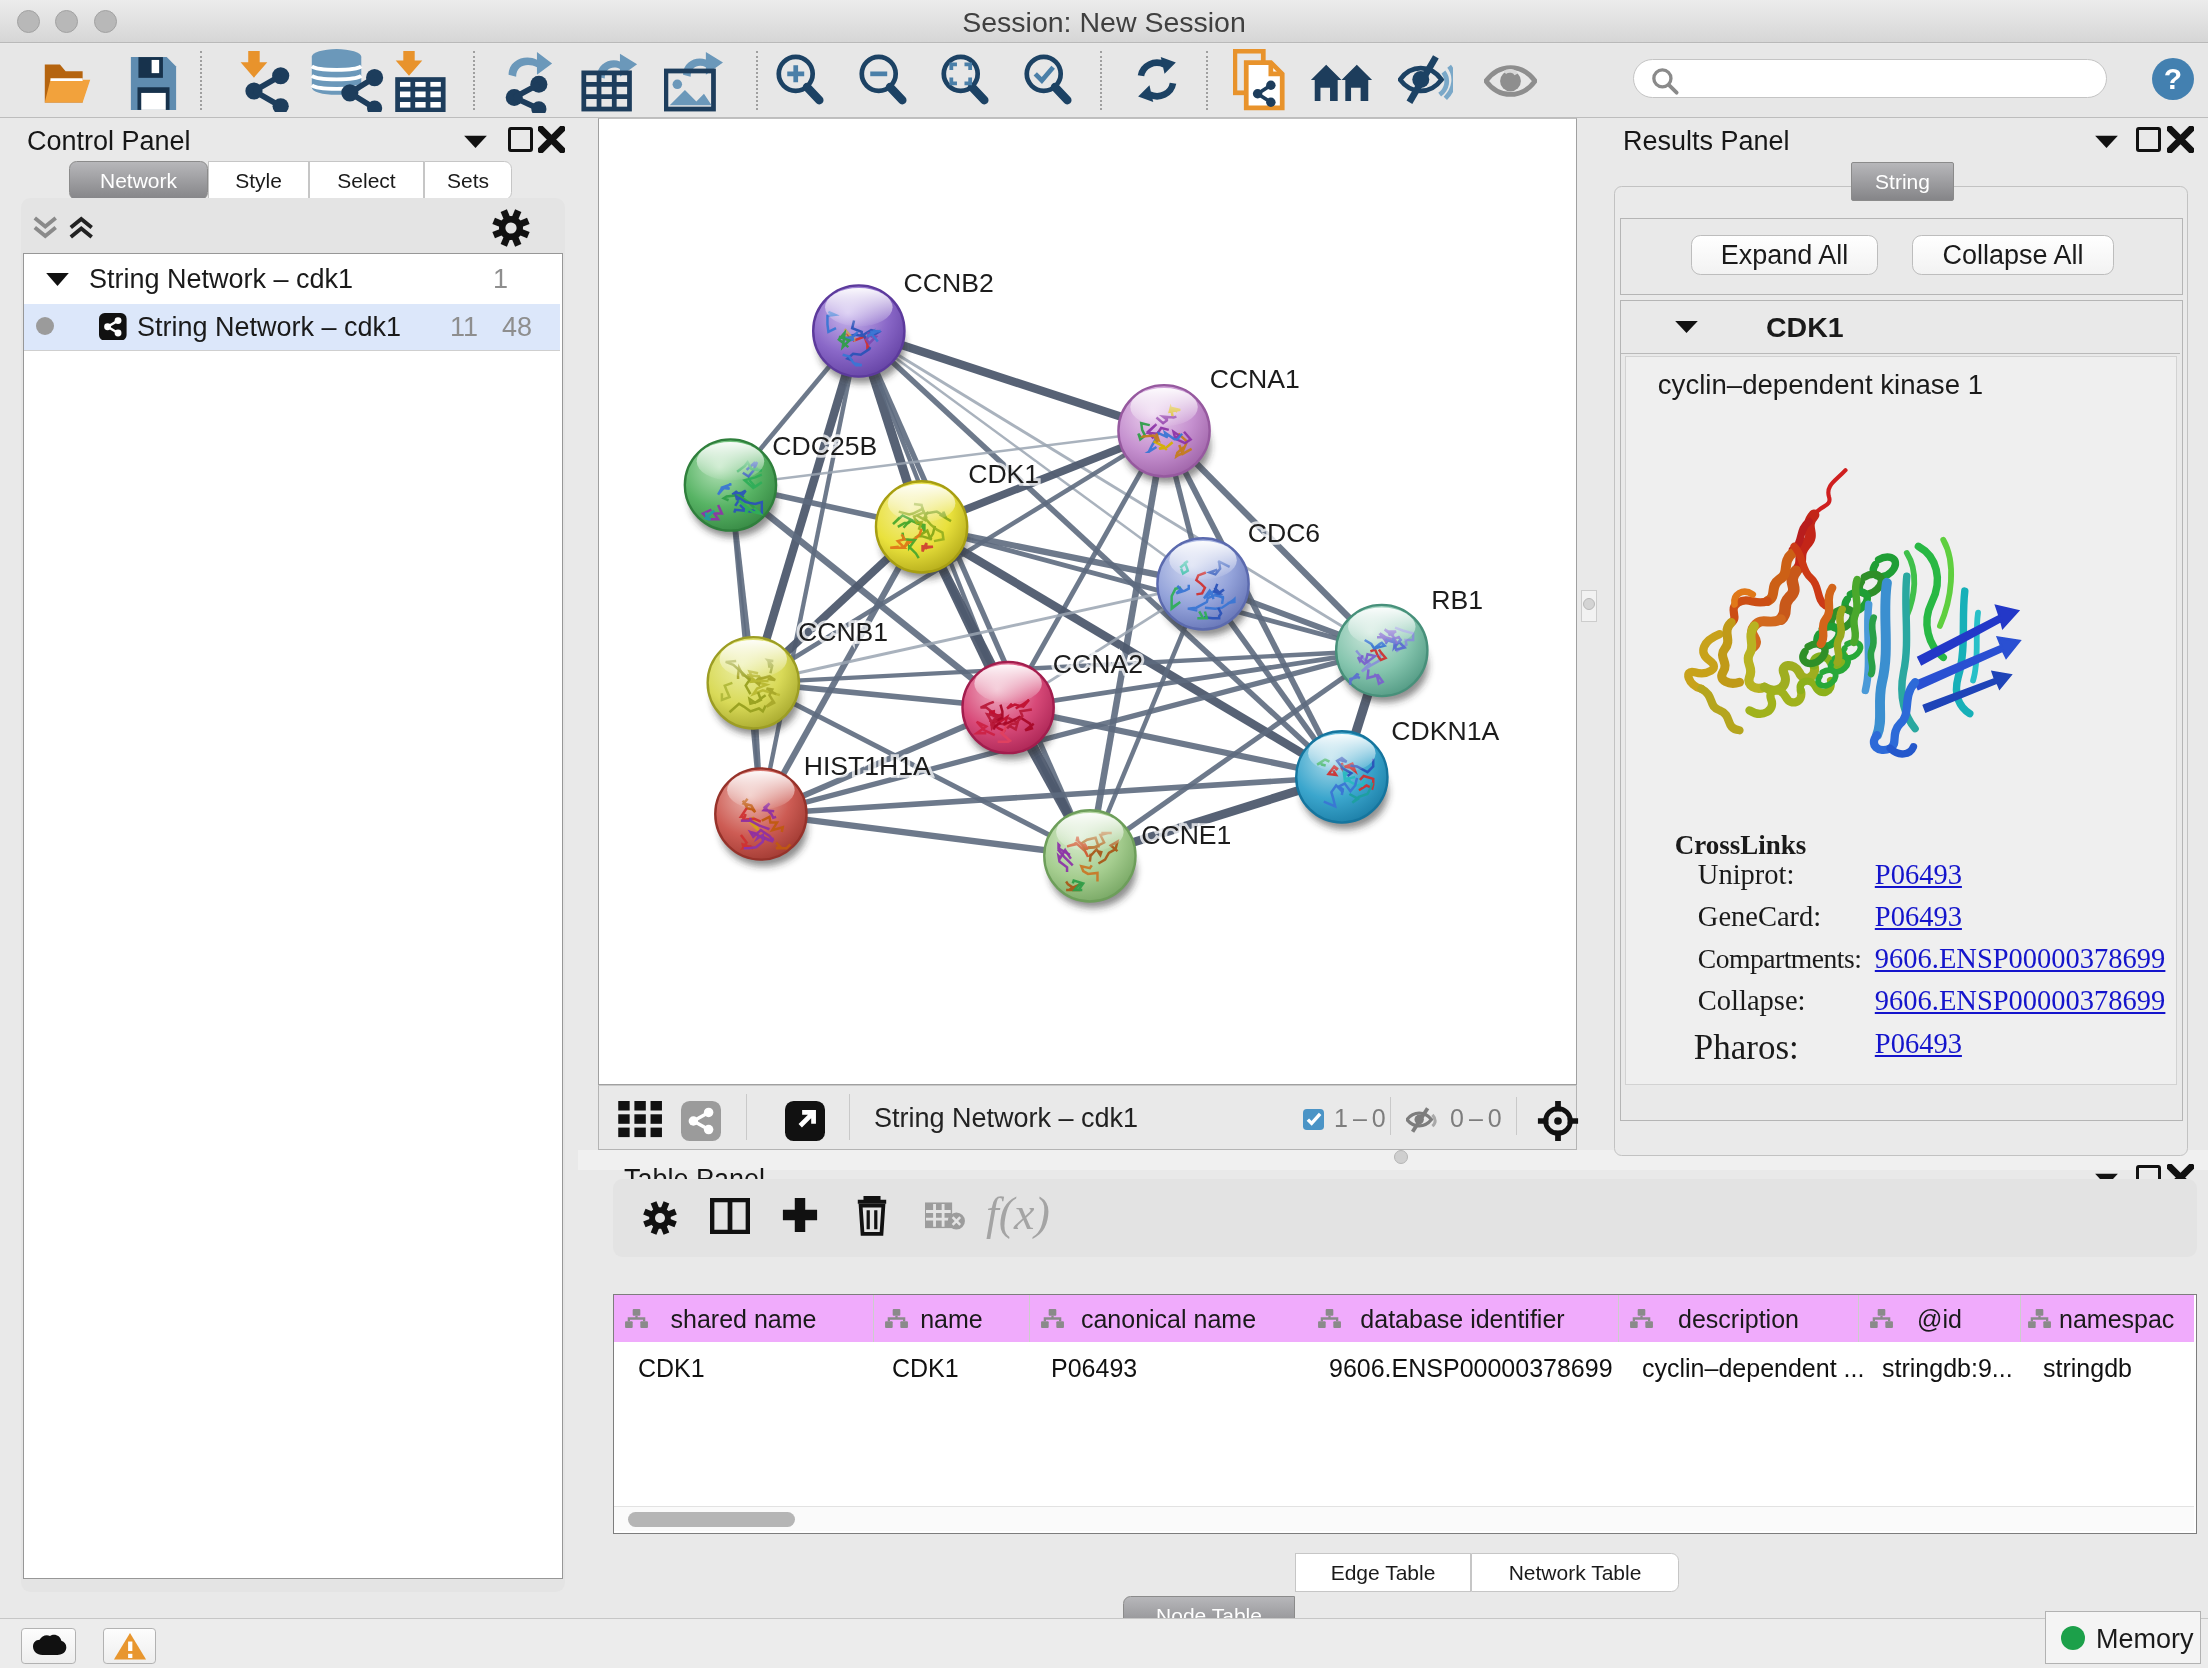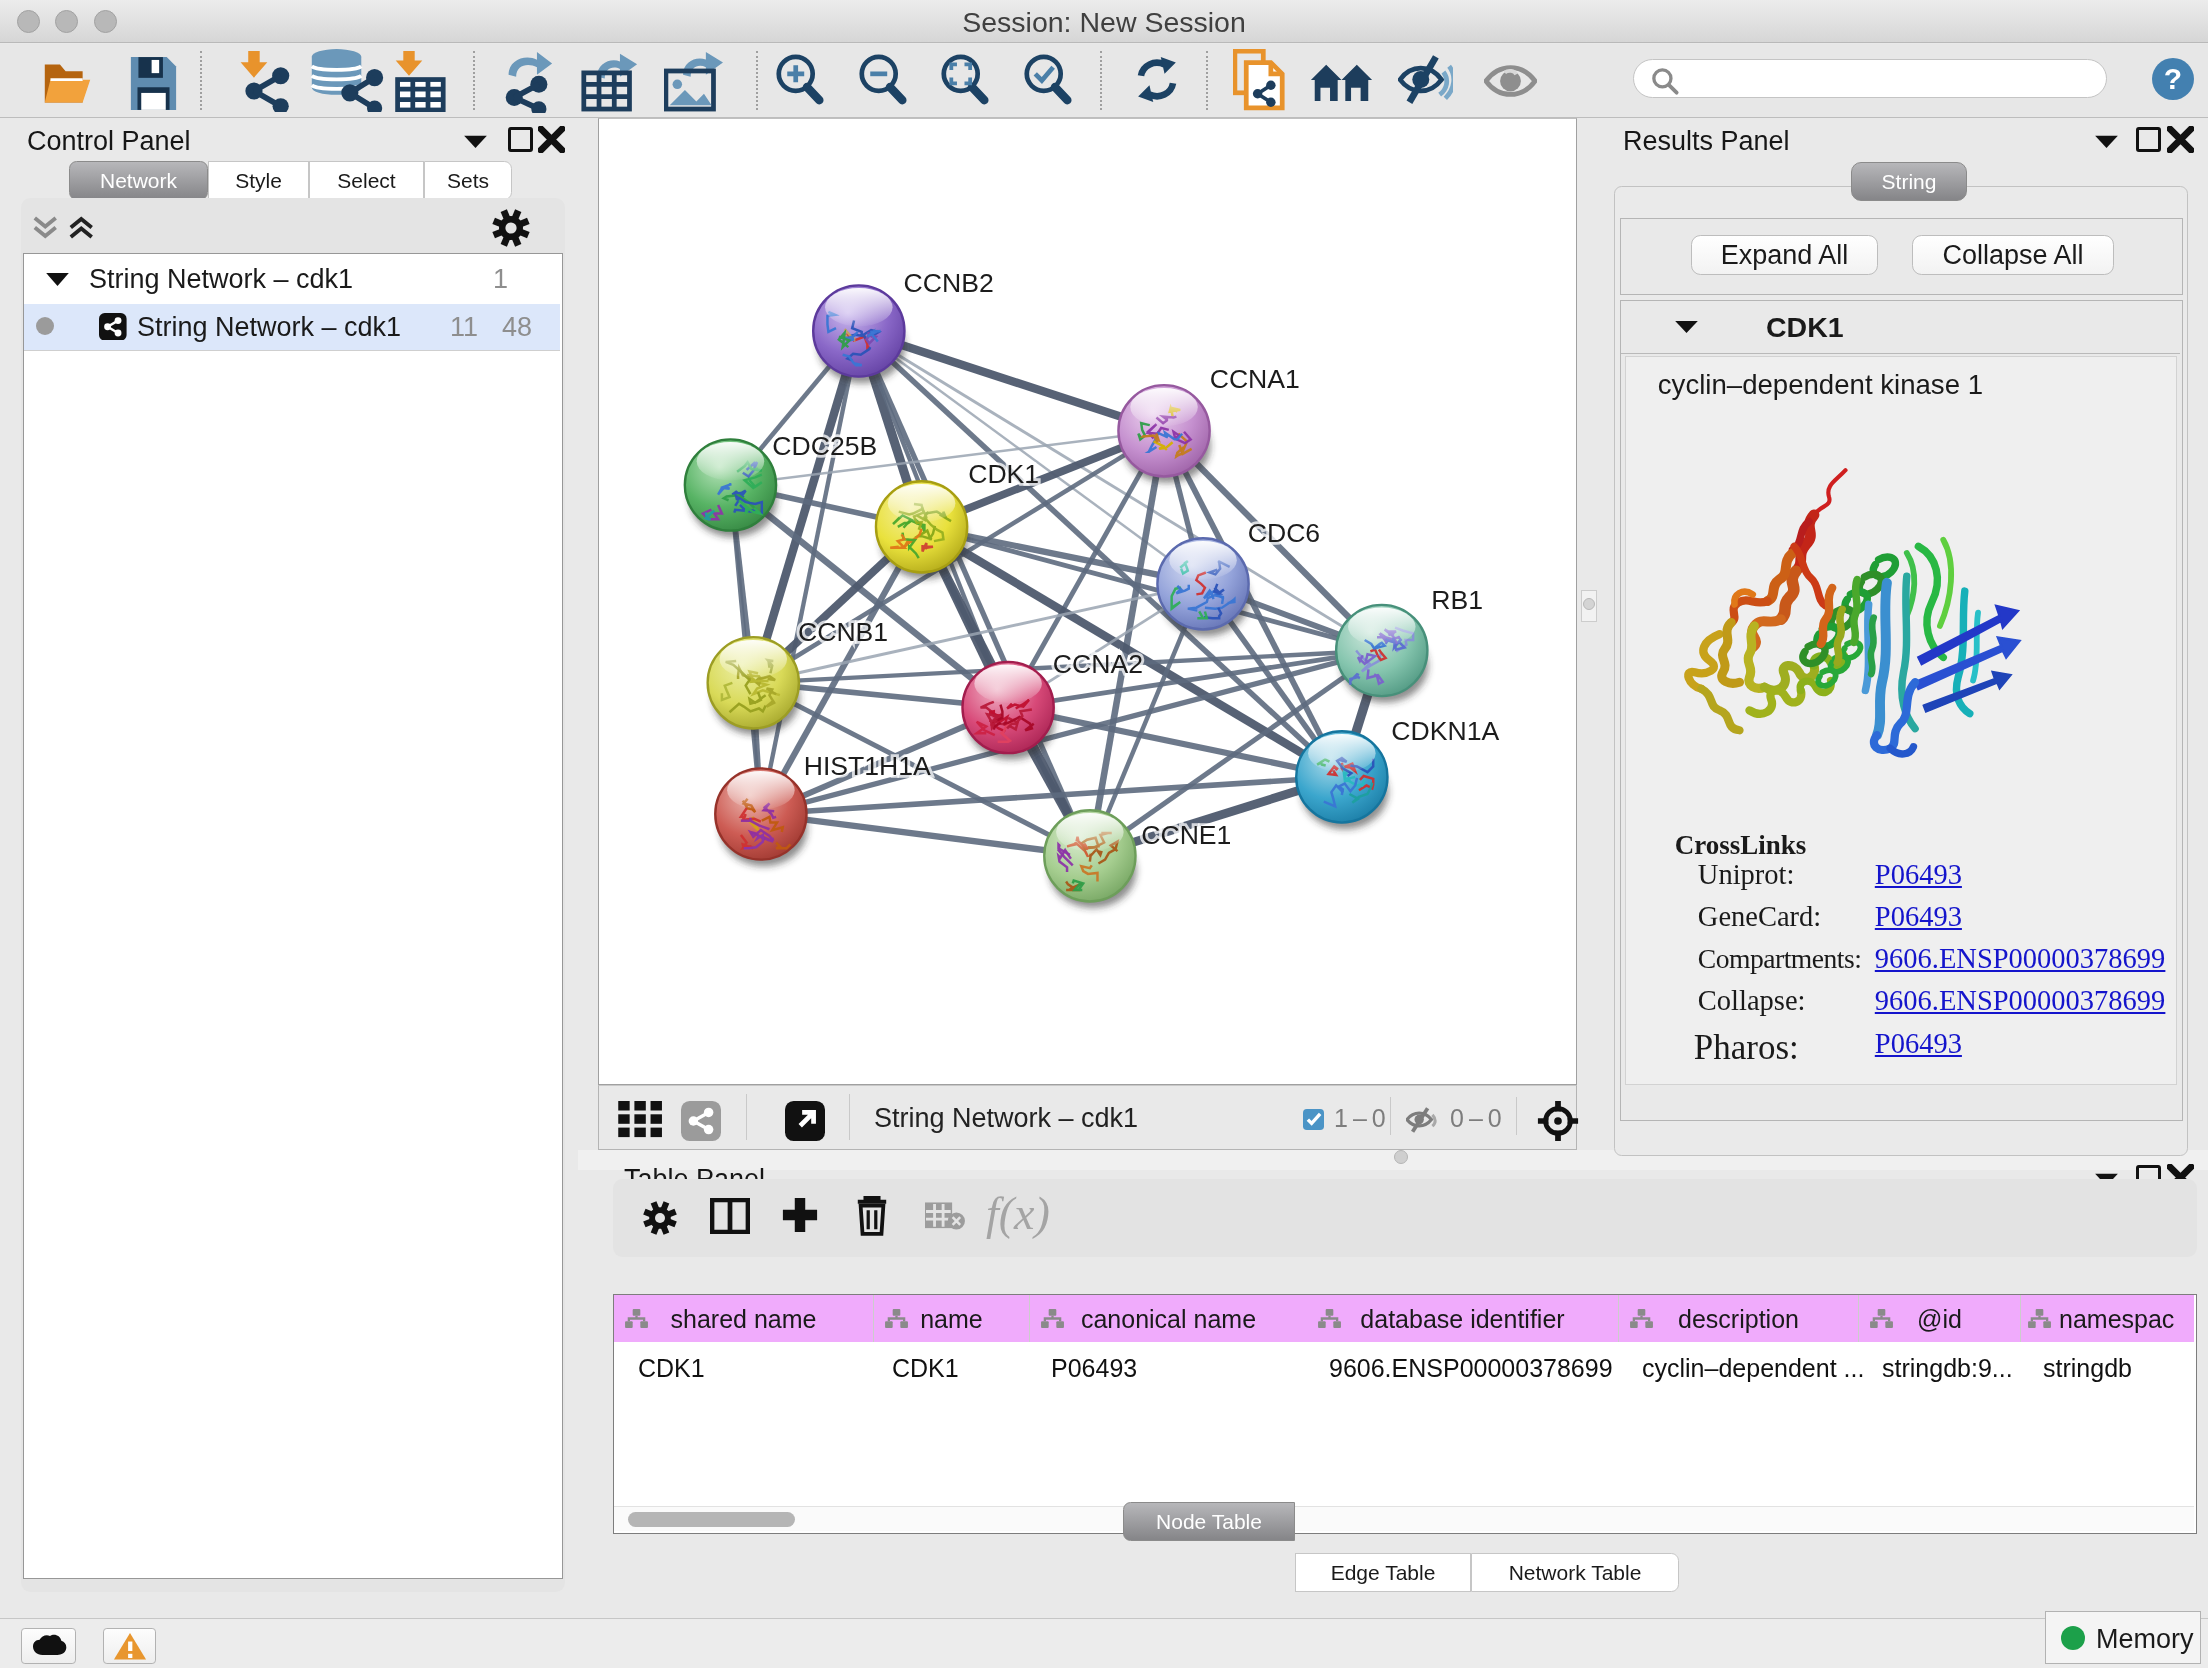--- a/index.html
+++ b/index.html
@@ -651,21 +651,21 @@
 <div class="abs phead" style="left:1623px;top:126px">Results Panel</div>
 <svg class="icon" style="left:2093px;top:133px" width="27" height="17" viewBox="0 0 28 18">
     <path d="M2 3 L26 3 L14 16 Z" fill="#111"></path>
   </svg>
 <div class="abs" style="left:2136px;top:127px;width:25px;height:25px;border:3.8px solid #111;border-radius:2.9px"></div>
 <svg class="icon" style="left:2167px;top:126px" width="27" height="27" viewBox="0 0 28 28">
     <path d="M3 3 L25 25 M25 3 L3 25" stroke="#111" stroke-width="7" stroke-linecap="round"></path>
   </svg>
 
 <div class="abs rp-outer"></div>
-<div class="abs tab tabsel" style="left:1851px;top:162px;width:116px;border-radius:10px">String</div>
+<div class="abs tab tabsel" style="left:1851px;top:162px;width:103px;border-radius:2px">String</div>
 <div class="abs rp-box" style="left:1620px;top:218px;width:563px;height:77px">
   <div class="abs btn" style="left:70px;top:16px;width:187px;height:40px;line-height:38px">Expand All</div>
   <div class="abs btn" style="left:291px;top:16px;width:202px;height:40px;line-height:38px">Collapse All</div>
 </div>
 <div class="abs rp-box" style="left:1620px;top:300px;width:563px;height:821px">
   <div class="abs" style="left:0;top:0;width:559px;height:53px;border-bottom:1.9px solid #b9b9b9">
     <svg class="icon" style="left:53px;top:18px" width="25" height="16" viewBox="0 0 26 17">
         <path d="M1 2 L25 2 L13 15 Z" fill="#111"></path>
       </svg>
     <div class="abs" style="left:145px;top:9.5px;font-size:28.5px;font-weight:bold">CDK1</div>
@@ -864,21 +864,21 @@
   <div class="td" style="left:437px">P06493</div>
   <div class="td" style="left:715px">9606.ENSP00000378699</div>
   <div class="td" style="left:1028px">cyclin–dependent ...</div>
   <div class="td" style="left:1268px">stringdb:9...</div>
   <div class="td" style="left:1429px">stringdb</div>
   <div class="abs" style="left:0;top:211px;width:1580px;height:25px;background:#fafafa;border-top:1px solid #e2e2e2">
     <div class="abs" style="left:14.3px;top:4.8px;width:167px;height:15px;background:#b5b5b5;border-radius:7.6px"></div>
   </div>
 </div>
 
-<div class="abs tab tabsel" style="left:1123px;top:1502px;width:172px;border-radius:7.6px 0 0 7.6px">Node Table</div>
+<div class="abs tab tabsel" style="left:1123px;top:1596px;width:172px;border-radius:7.6px 0 0 7.6px">Node Table</div>
 <div class="abs tab" style="left:1295px;top:1553px;width:176px">Edge Table</div>
 <div class="abs tab" style="left:1471px;top:1553px;width:208px;border-radius:0 7.6px 7.6px 0">Network Table</div>
 
 <div class="abs statusbar"></div>
 <div class="abs sbtn" style="left:21px;width:55px">
   <svg class="icon" style="left:10.5px;top:4.8px" width="34" height="23" viewBox="0 0 36 24">
     <path fill="#111" d="M10 22 C4 22,0 18,0 13 C0 9,3 6,7 6 C9 2,14 0,18 2 C22 -1,29 1,30 7 C34 8,36 12,35 16 C34 20,30 22,26 22 Z"></path>
   </svg>
 </div>
 <div class="abs sbtn" style="left:103px;width:53px">

